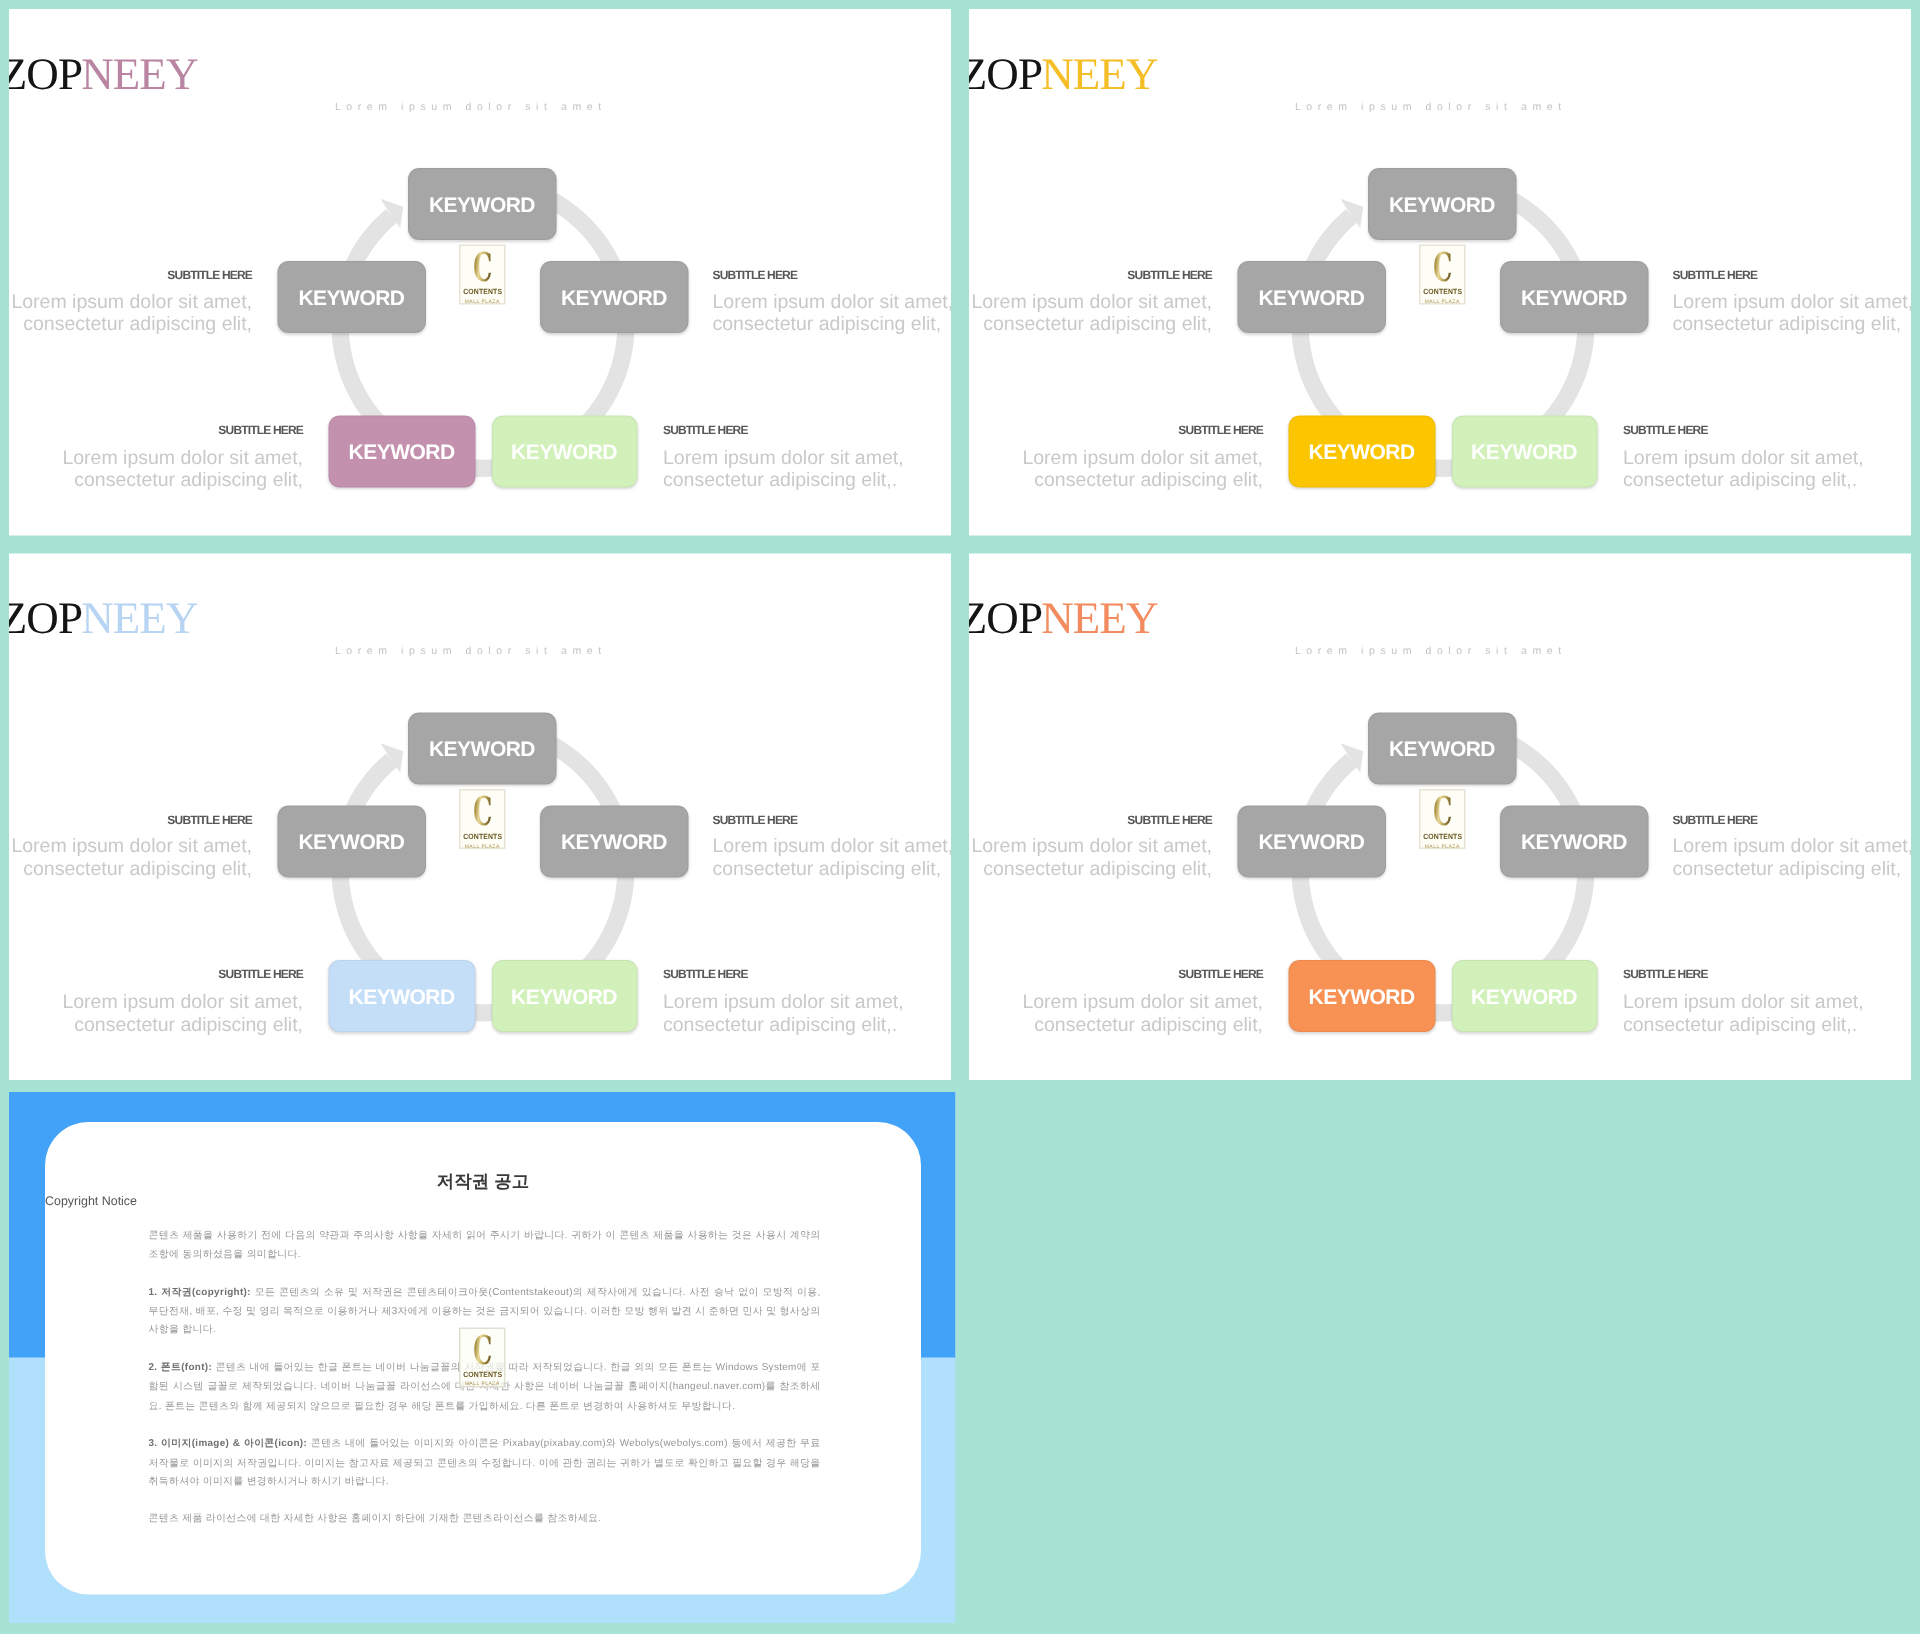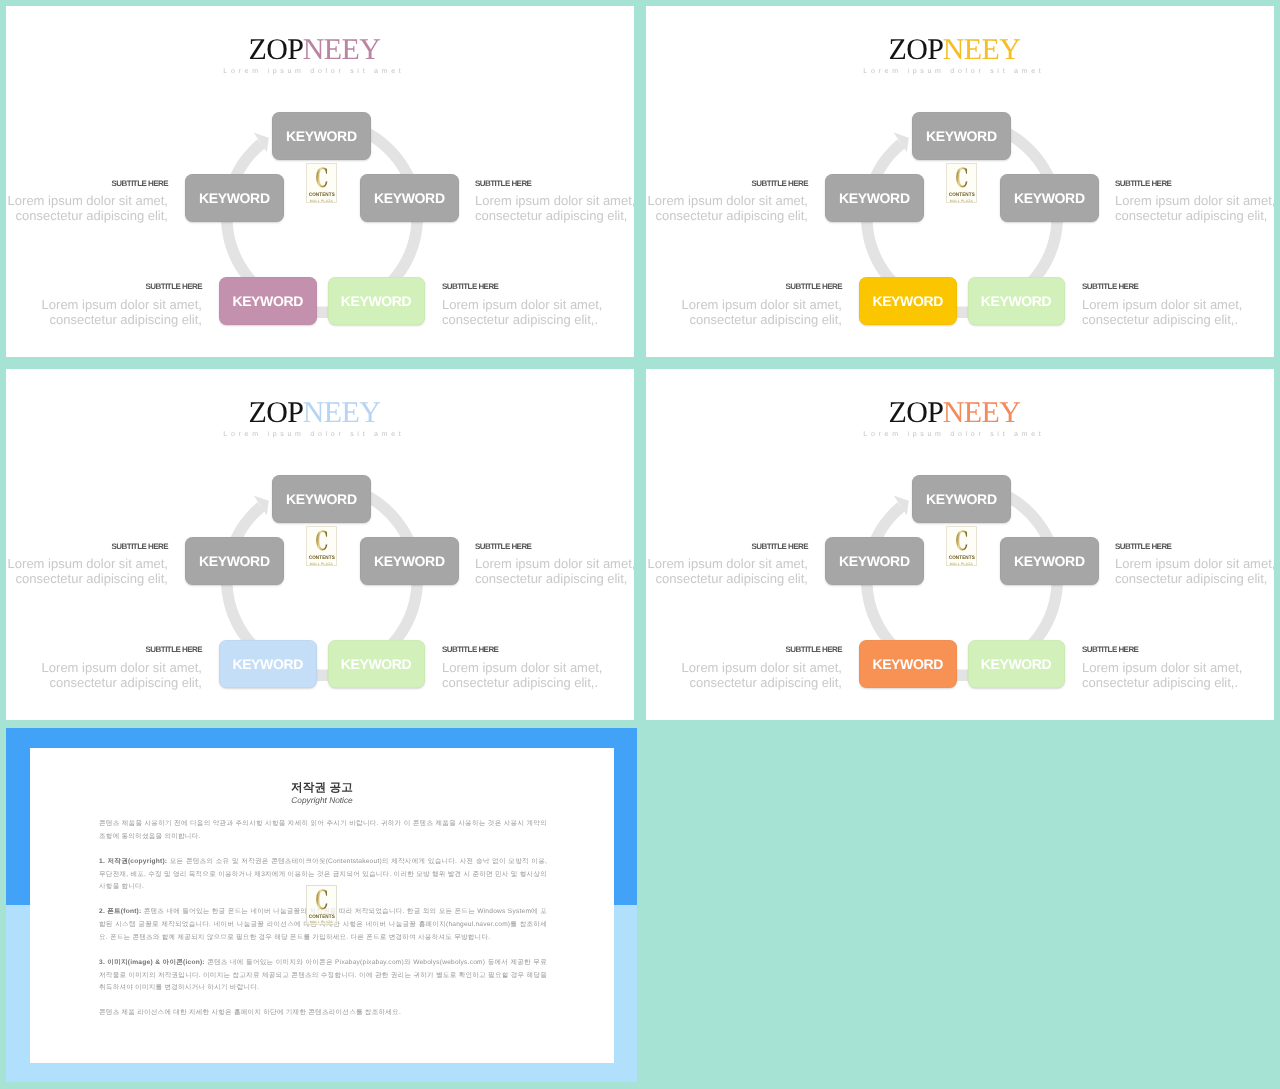--- a/index.html
+++ b/index.html
@@ -9,21 +9,21 @@
        -webkit-font-smoothing:antialiased;}
   .grid{position:absolute;left:0;top:0;width:1280px;height:1089px;}
   .slide{position:absolute;background:#ffffff;overflow:hidden;}
   .s1{left:6px;top:6px;width:628px;height:351px;}
   .s2{left:646px;top:6px;width:628px;height:351px;}
   .s3{left:6px;top:369px;width:628px;height:351px;}
   .s4{left:646px;top:369px;width:628px;height:351px;}
   .s5{left:6px;top:728px;width:631px;height:354px;background:#B1E0FC;}
 
   
-  .logo{position:absolute;left:-5px;top:29px;width:100%;text-align:center;
+  .logo{position:absolute;left:-5px;top:29px;width:100%;
         font-family:"Liberation Serif",serif;font-size:30px;line-height:30px;
         letter-spacing:-0.6px;white-space:nowrap;text-indent:-0.6px;}
   .logo span{display:inline-block;}
   .logo .a{color:#141414;}
   .logo .b{color:#BA85A3;}
   .tagline{position:absolute;left:-8px;top:62px;width:100%;text-align:center;
            font-size:7px;letter-spacing:3.72px;color:#C4C4C4;white-space:nowrap;
            text-indent:3.72px;}
 
   
@@ -65,25 +65,25 @@
                     #e8d99a 38%,#cdb668 49%,#96803a 63%,#5f5020 80%,#3d3311 100%);
          -webkit-background-clip:text;background-clip:text;color:transparent;}
   .wm .t1{position:absolute;left:0;top:28.2px;width:100%;text-align:center;
           font-size:5px;font-weight:bold;letter-spacing:.1px;color:#6a5820;
           transform:scaleX(.92);}
   .wm .t2{position:absolute;left:0;top:34.5px;width:100%;text-align:center;
           font-size:3.4px;letter-spacing:.3px;color:#ae9750;}
 
   
   .cpy-blue{position:absolute;left:0;top:0;width:631px;height:177px;background:#41A2F8;}
-  .cpy-page{position:absolute;left:24px;top:20px;width:584px;height:315px;background:#fff;}
+  .cpy-page{position:absolute;left:24px;top:20px;width:584px;height:315px;background:#fff;border-radius:29px;}
   .cpy-h1{position:absolute;left:0;top:33px;width:100%;text-align:center;
           font-size:11.6px;font-weight:bold;color:#3a3a3a;letter-spacing:.1px;}
-  .cpy-h2{position:absolute;left:0;top:47px;width:100%;text-align:center;
-          font-size:8.3px;color:#545454;font-style:italic;}
+  .cpy-h2{position:absolute;left:0;top:47px;width:100%;
+          font-size:8.3px;color:#545454;}
   .cpy-txt{position:absolute;left:69px;top:70px;width:448px;font-size:6.6px;
            line-height:12.9px;color:#949494;text-align:justify;letter-spacing:.22px;}
   .cpy-txt p{margin:0 0 11.8px 0;}
   .cpy-txt b{color:#707070;font-weight:bold;}
   .wm5{position:absolute;left:275.7px;top:136.9px;width:31.6px;height:39.7px;
        background:rgba(254,253,246,.72);border-color:rgba(200,196,180,.55);}
 </style>
 </head>
 <body>
 

